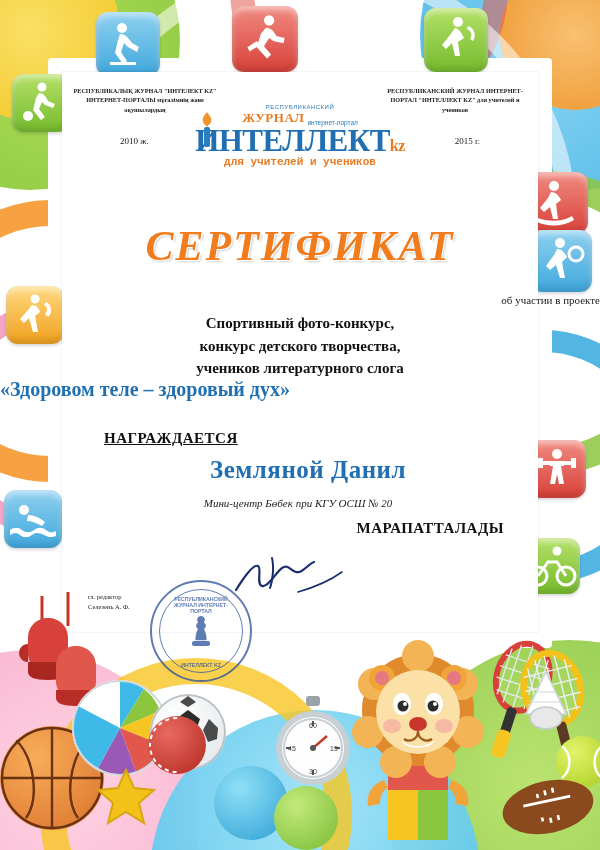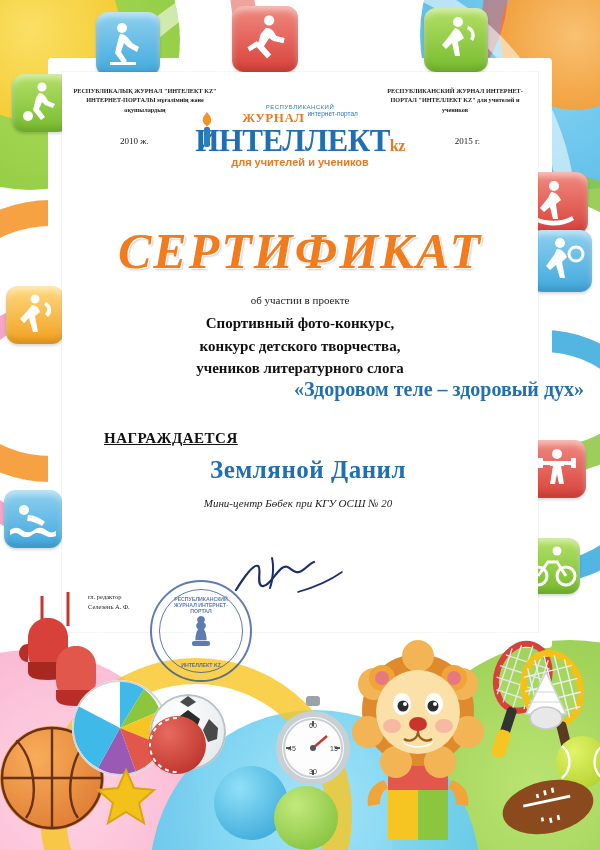--- a/index.html
+++ b/index.html
@@ -36,58 +36,58 @@
   .hdr-right{right:70px;}
   .year-left,.year-right{
     position:absolute;top:136px;font-size:9px;color:#1b1b1b;font-family:"Liberation Serif", serif;
   }
   .year-left{left:120px;}
   .year-right{right:120px;}
 
   
   .logo{position:absolute;left:50%;top:104px;transform:translateX(-50%);width:230px;text-align:center;}
   .logo-top{font-size:6px;letter-spacing:.5px;color:#2b7bb9;font-family:"Liberation Sans", sans-serif;}
-  .logo-row{display:flex;justify-content:center;gap:3px;}
+  .logo-row{display:flex;align-items:flex-end;justify-content:center;gap:3px;}
   .logo-zhurnal{
     font-family:"Liberation Serif", serif;font-size:13px;font-weight:bold;color:#e87b22;
     letter-spacing:.5px;
   }
   .logo-sub{font-size:6.5px;color:#2b7bb9;font-family:"Liberation Sans", sans-serif;}
   .logo-main{
     font-family:"Liberation Serif", serif;font-weight:bold;font-size:31px;color:#1f6fb2;
     letter-spacing:-.5px;line-height:.95;
   }
   .logo-kz{font-size:16px;color:#e87b22;font-weight:bold;}
   .logo-bottom{
-    font-family:Liberation Sans, sans-serif;font-size:11px;color:#e87b22;font-weight:bold;margin-top:1px;
+    font-family:Liberation Mono, monospace;font-size:11px;color:#e87b22;font-weight:bold;margin-top:1px;
   }
   .torch{
     position:absolute;left:13px;top:6px;width:18px;height:40px;
   }
 
   
   .title{
     position:absolute;left:0;right:0;top:222px;text-align:center;
     font-family:"Liberation Serif", serif;
-    font-size:50px;font-weight:bold;font-style:italic;
+    font-size:42px;font-weight:bold;font-style:italic;
     color:#f07c1d;letter-spacing:2px;
     text-shadow:1px 1px 0 #fff, 2px 2px 2px rgba(0,0,0,.18);
   }
 
   .about{
-    position:absolute;left:0;right:0;top:294px;text-align:center;
+    position:absolute;left:0;right:0;top:294px;text-align:right;
     font-size:11px;color:#222;font-family:"Liberation Serif", serif;
   }
   .project{
     position:absolute;left:0;right:0;top:312px;text-align:center;
     font-size:15px;font-weight:bold;color:#111;line-height:1.5;
     font-family:"Liberation Serif", serif;
   }
   .slogan{
-    position:absolute;left:0;right:16px;top:378px;text-align:right;
+    position:absolute;left:0;right:7px;top:378px;text-align:left;
     font-size:20px;font-weight:bold;color:#1f6fb2;
     font-family:"Liberation Serif", serif;
   }
   .awarded{
     position:absolute;left:104px;top:430px;
     font-size:15px;font-weight:bold;color:#111;letter-spacing:.5px;
     font-family:"Liberation Serif", serif;
     text-decoration:underline;
   }
   .name{
@@ -294,20 +294,21 @@
   <div class="project">
     <div>Спортивный фото-конкурс,</div>
     <div>конкурс детского творчества,</div>
     <div>учеников литературного слога</div>
   </div>
   <div class="slogan">«Здоровом теле – здоровый дух»</div>
 
   <div class="awarded">НАГРАЖДАЕТСЯ</div>
   <div class="name">Земляной  Данил</div>
   <div class="org">Мини-центр Бөбек при КГУ ОСШ № 20</div>
+  <div class="marapt">МАРАПАТТАЛАДЫ</div>
 
   <div class="editor">
     <div>гл. редактор</div>
     <div>Селезень А. Ф.</div>
   </div>
 
   <svg class="signature" viewBox="0 0 150 50">
     <path d="M8 38c10-16 18-26 22-24s-2 18 4 20 14-14 20-18 8 2 14 4 12-8 18-10" fill="none" stroke="#1b2f6e" stroke-width="2.2" stroke-linecap="round"></path>
     <path d="M44 6c2 8 1 22-2 30" fill="none" stroke="#1b2f6e" stroke-width="2" stroke-linecap="round"></path>
     <path d="M70 40c14-4 30-10 44-20" fill="none" stroke="#1b2f6e" stroke-width="1.6" stroke-linecap="round"></path>

